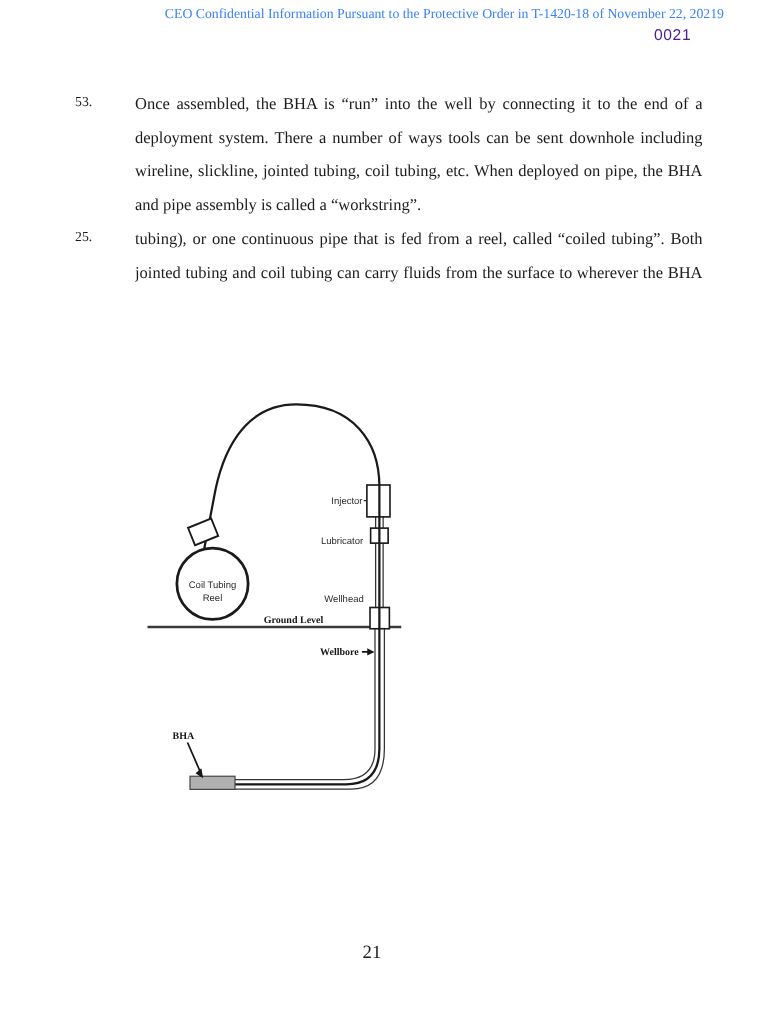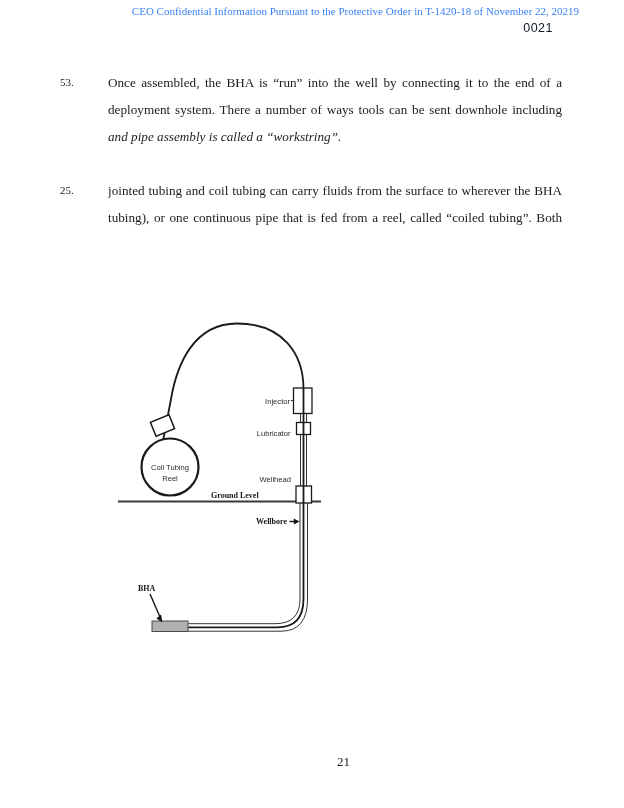--- a/index.html
+++ b/index.html
@@ -18,70 +18,71 @@
     text-align:center;
     font-size:11px;
     color:#3b82f6;
     padding-left:48px;
   }
   .bates{
     top:21px;right:71px;
     font-family:"Liberation Sans","DejaVu Sans",sans-serif;
     font-size:12.5px;
     letter-spacing:.5px;
-    color:#0f172a;
+    color:#4c1d95;
   }
   
   .para{position:absolute;left:60px;width:502px;}
   .pnum{position:absolute;left:0;top:0;height:27px;line-height:27px;font-size:11px;}
   .plines{margin-left:28px;width:474px;}
   .jline{
     height:27px;line-height:27px;
     font-size:13.2px;
     text-align:justify;
     text-align-last:justify;
     white-space:normal;
     overflow:hidden;
     margin-left:20px;
   }
-  .jline.last{text-align-last:left;font-style:italic;}
+  .jline.last{text-align-last:left;}
   
   svg text{font-family:"Liberation Sans","DejaVu Sans",sans-serif;}
   .eq-label{font-size:7.6px;fill:#2b2b2b;}
   .bold-label{font-family:"Liberation Serif","DejaVu Serif",serif;font-weight:bold;font-size:8px;fill:#161616;}
   .pipe{stroke:#333333;stroke-width:1;fill:none;}
   .ct-line{stroke:#1a1a1a;stroke-width:1.8;fill:none;}
   .box{fill:#ffffff;stroke:#1a1a1a;stroke-width:1.3;}
   
   .page-num{
     top:754px;left:290px;width:60px;
-    text-align:right;
-    font-size:13px;
+    text-align:left;
+    font-size:15px;
   }
 </style>
 </head>
 <body>
 
 <div class="abs hdr-line">CEO Confidential Information Pursuant to the Protective Order in T-1420-18 of November 22, 20219</div>
 <div class="abs bates">0021</div>
 
 <div class="para" style="top:69px">
   <span class="pnum">53.</span>
   <div class="plines">
     <div class="jline">Once assembled, the BHA is “run” into the well by connecting it to the end of a</div>
     <div class="jline">deployment system. There a number of ways tools can be sent downhole including</div>
+    <div class="jline">wireline, slickline, jointed tubing, coil tubing, etc. When deployed on pipe, the BHA</div>
     <div class="jline last">and pipe assembly is called a “workstring”.</div>
   </div>
 </div>
 
 <div class="para" style="top:177px">
   <span class="pnum">25.</span>
   <div class="plines">
+    <div class="jline">tubing), or one continuous pipe that is fed from a reel, called “coiled tubing”.  Both</div>
     <div class="jline">jointed tubing and coil tubing can carry fluids from the surface to wherever the BHA</div>
-    <div class="jline">tubing), or one continuous pipe that is fed from a reel, called “coiled tubing”.  Both</div>
   </div>
 </div>
 
 <svg class="abs" style="top:300px;left:0" width="624" height="370" viewBox="0 0 624 370">
 
   <path d="M 163 141 L 171 99 C 177 64, 194 23.5, 237 23.5 C 283 23.5, 303.5 54, 303.5 89" fill="none" stroke="#1a1a1a" stroke-width="1.8"></path>
 
   <rect x="152.5" y="118" width="20" height="15" transform="rotate(-22 162.5 125.5)" fill="#ffffff" stroke="#1a1a1a" stroke-width="1.5"></rect>
 
   <circle cx="170" cy="167" r="28.5" fill="#ffffff" stroke="#1a1a1a" stroke-width="2.2"></circle>

